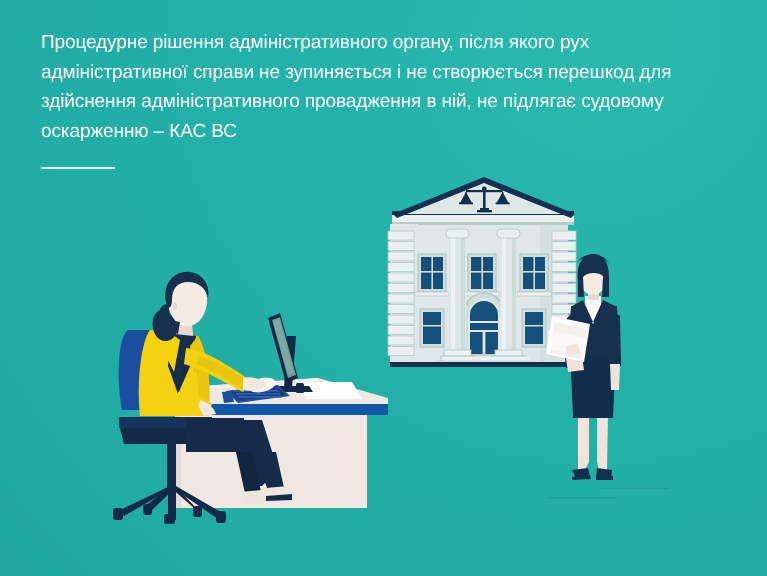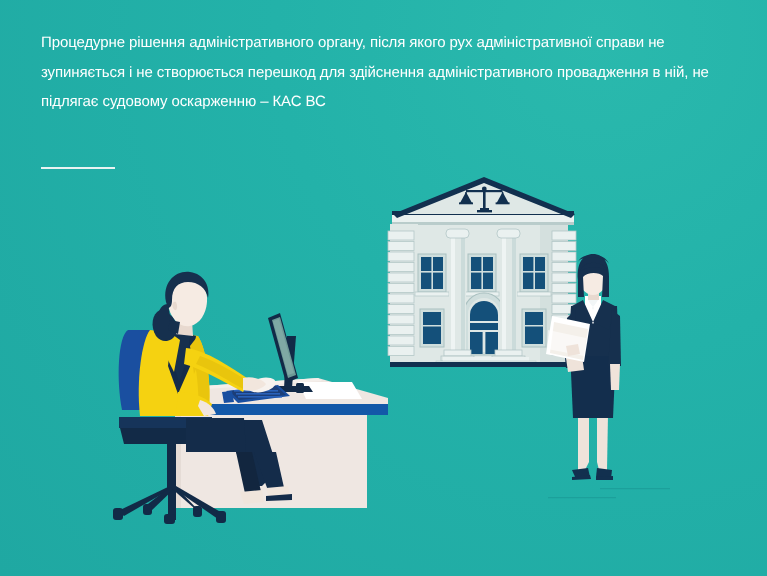--- a/index.html
+++ b/index.html
@@ -18,21 +18,21 @@
   #bg-layer {
     position: absolute;
     inset: 0;
   }
   #headline {
     position: absolute;
     left: 41px;
     top: 28px;
     width: 690px;
     color: #ffffff;
-    font-size: 15px;
+    font-size: 19px;
     line-height: 29.6px;
     font-weight: 400;
     letter-spacing: -0.1px;
     white-space: pre-wrap;
     text-rendering: geometricPrecision;
   }
   #divider {
     position: absolute;
     left: 41px;
     top: 167px;

